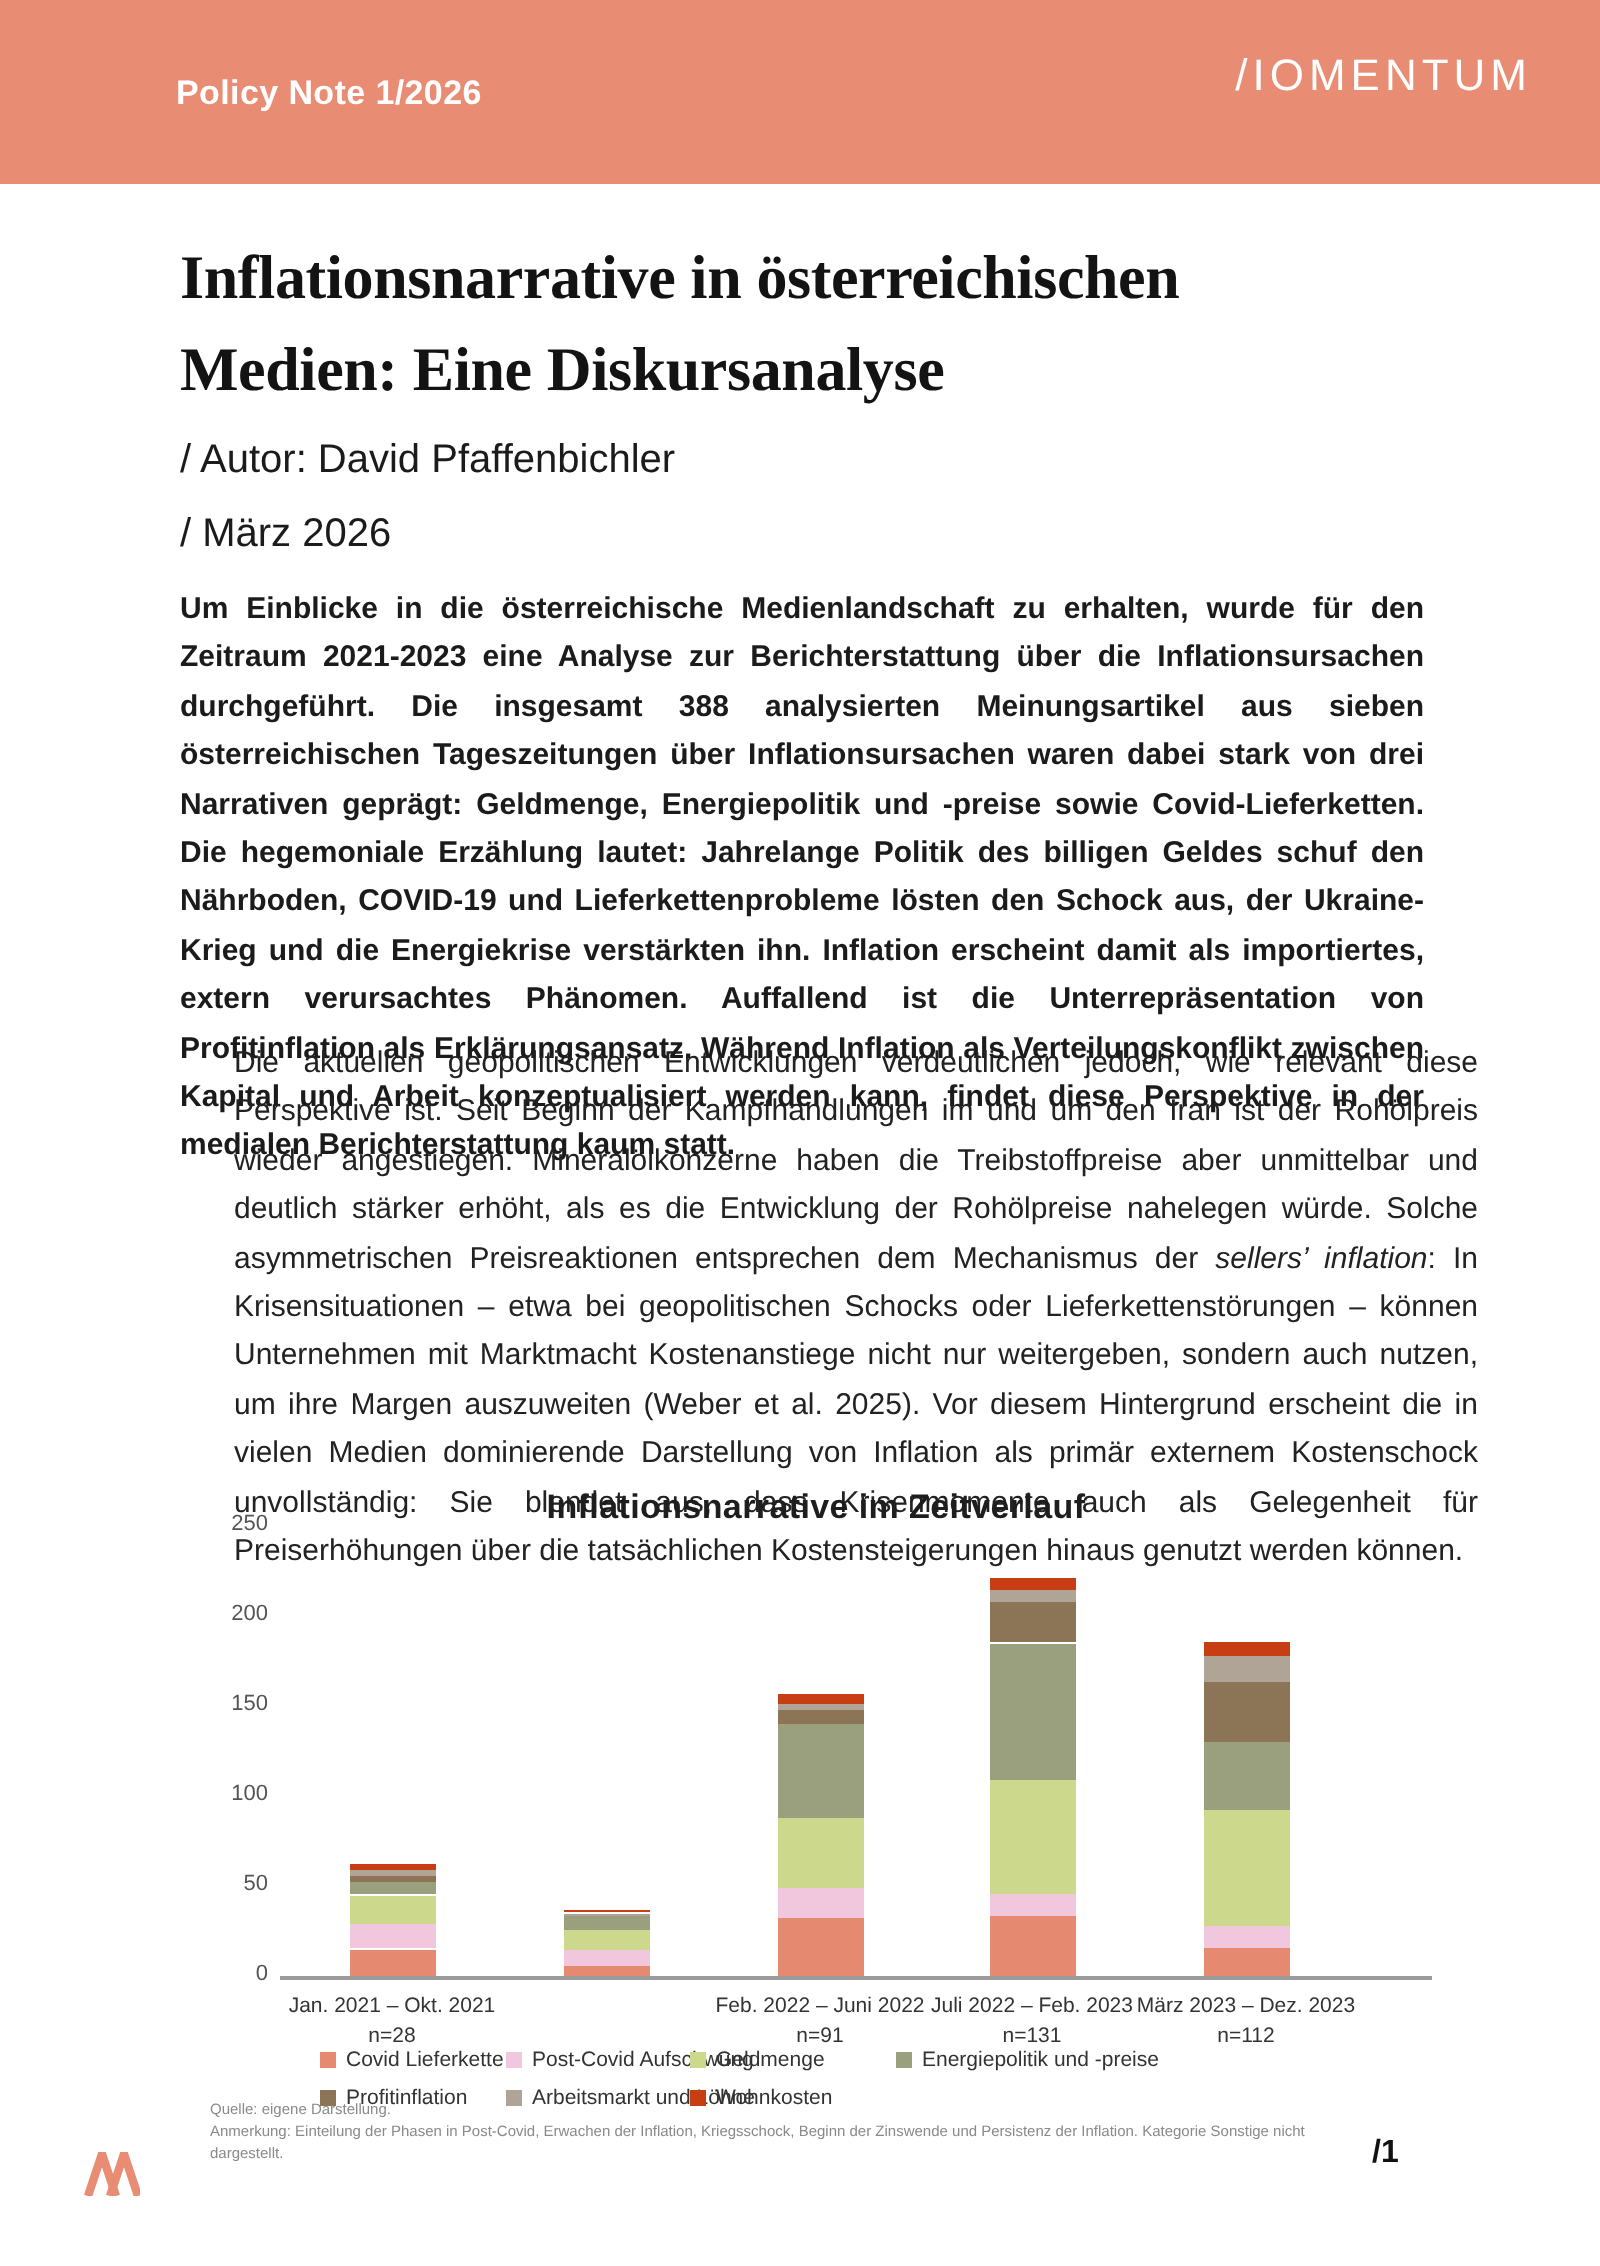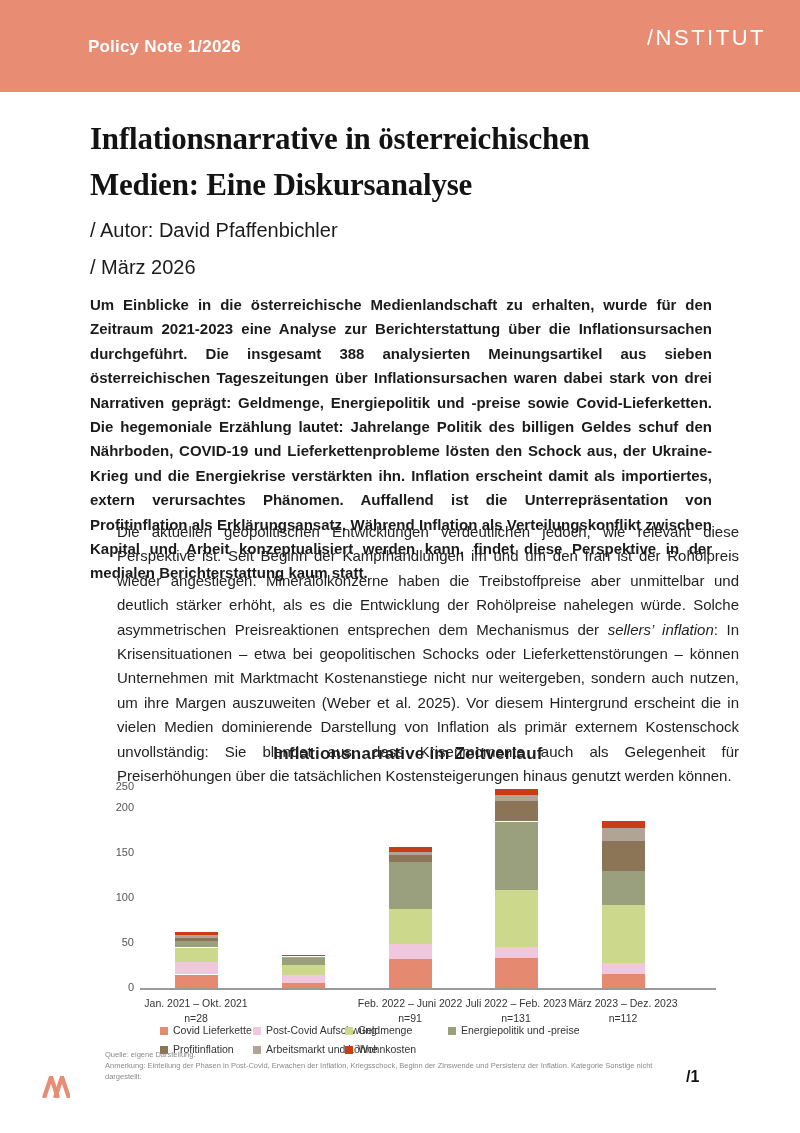--- a/index.html
+++ b/index.html
@@ -37,21 +37,21 @@
   .page-number{position:absolute;left:686px;top:1068px;font-size:16px;font-weight:800;color:#111;}
 </style>
 </head>
 <body>
 
 <div class="page">
 
   <div class="header" style="background: rgb(232, 140, 116);">
     <div class="policy-note">Policy Note 1/2026</div>
     <div class="logo">
-      <div class="l2">/NSTITUT</div>
+      <div class="l2">/IOMENTUM</div>
     </div>
   </div>
 
   <div class="title">
     <span>Inflationsnarrative in österreichischen</span><br>
     <span>Medien: Eine Diskursanalyse</span>
   </div>
 
   <div class="author">/ Autor: David Pfaffenbichler</div>
   <div class="date">/ März 2026</div>
@@ -60,21 +60,21 @@
 
   <div class="para bodytext"><span>Die aktuellen geopolitischen Entwicklungen verdeutlichen jedoch, wie relevant diese Perspektive ist. Seit Beginn der Kampfhandlungen im und um den Iran ist der Rohölpreis wieder angestiegen. Mineralölkonzerne haben die Treibstoffpreise aber unmittelbar und deutlich stärker erhöht, als es die Entwicklung der Rohölpreise nahelegen würde. Solche asymmetrischen Preisreaktionen entsprechen dem Mechanismus der </span><span class="it">sellers’ inflation</span><span>: In Krisensituationen – etwa bei geopolitischen Schocks oder Lieferkettenstörungen – können Unternehmen mit Marktmacht Kostenanstiege nicht nur weitergeben, sondern auch nutzen, um ihre Margen auszuweiten (Weber et al. 2025). Vor diesem Hintergrund erscheint die in vielen Medien dominierende Darstellung von Inflation als primär externem Kostenschock unvollständig: Sie blendet aus, dass Krisenmomente auch als Gelegenheit für Preiserhöhungen über die tatsächlichen Kostensteigerungen hinaus genutzt werden können.</span></div>
 
   <div class="chart-title">Inflationsnarrative im Zeitverlauf</div>
   <div class="chart-canvas">
       <div class="ytick" style="left: 96px; top: 981px;">0</div>
       <div class="ytick" style="left: 96px; top: 936px;">50</div>
       <div class="ytick" style="left: 96px; top: 891px;">100</div>
       <div class="ytick" style="left: 96px; top: 846px;">150</div>
       <div class="ytick" style="left: 96px; top: 801px;">200</div>
-      <div class="ytick" style="left: 96px; top: 756px; margin-top: 24px;">250</div>
+      <div class="ytick" style="left: 96px; top: 756px;">250</div>
       <div class="axis" style="left: 140px; top: 988px; width: 576px; height: 1.5px;"></div>
       <div class="seg" style="left: 174.5px; top: 974.5px; width: 43px; height: 13.5px; background: rgb(229, 138, 112);"></div>
       <div class="seg" style="left: 174.5px; top: 961.9px; width: 43px; height: 12.6px; background: rgb(241, 199, 221);"></div>
       <div class="seg" style="left: 174.5px; top: 947.5px; width: 43px; height: 14.4px; background: rgb(204, 217, 140);"></div>
       <div class="seg" style="left: 174.5px; top: 941.2px; width: 43px; height: 6.3px; background: rgb(154, 160, 125);"></div>
       <div class="seg" style="left: 174.5px; top: 937.6px; width: 43px; height: 3.6px; background: rgb(140, 116, 87);"></div>
       <div class="seg" style="left: 174.5px; top: 934.9px; width: 43px; height: 2.7px; background: rgb(176, 164, 150);"></div>
       <div class="seg" style="left: 174.5px; top: 932.2px; width: 43px; height: 2.7px; background: rgb(199, 62, 20);"></div>
       <div class="xlab" style="left: 131px; top: 996px;"><span>Jan. 2021 – Okt. 2021</span><br><span>n=28</span></div>
       <div class="seg" style="left: 281.5px; top: 982.6px; width: 43px; height: 5.4px; background: rgb(229, 138, 112);"></div>

